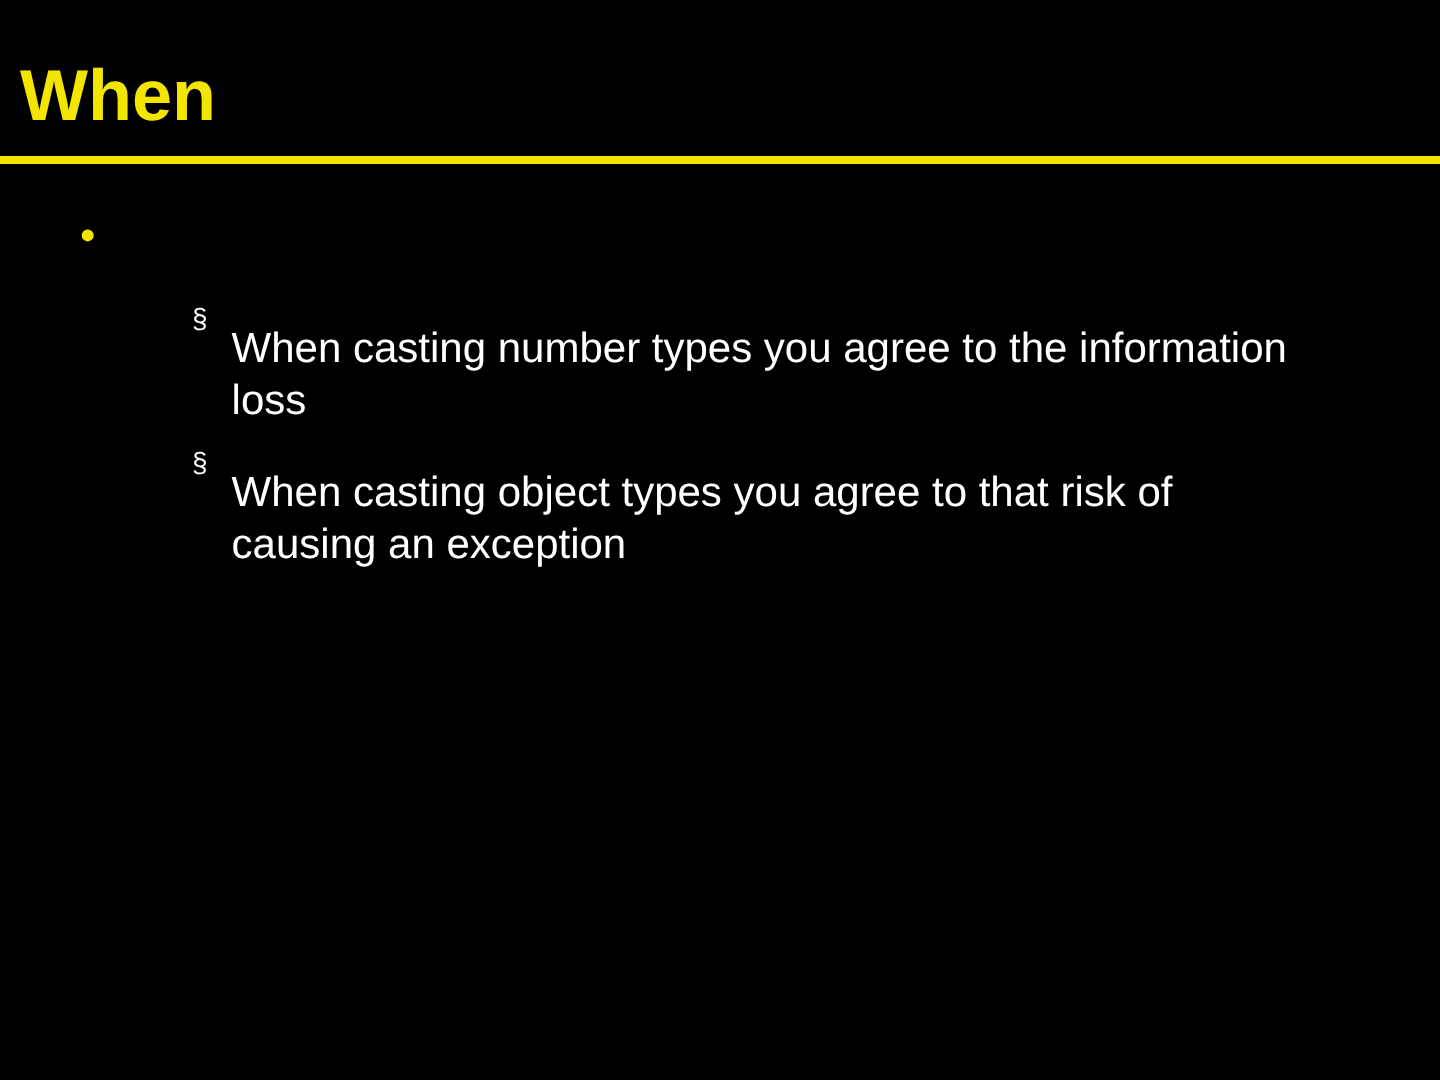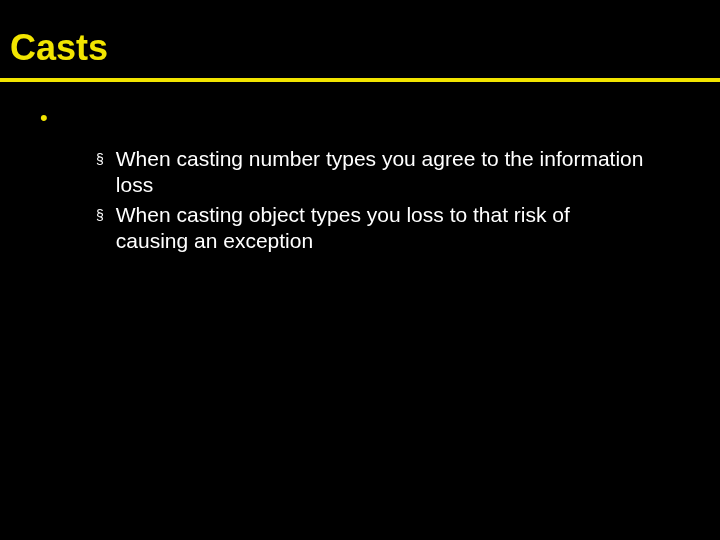--- a/index.html
+++ b/index.html
@@ -69,43 +69,44 @@
     font-size: 14px;
     line-height: 26px;
     margin-right: 12px;
     flex: 0 0 auto;
   }
   .l2 .text {
     color: #ffffff;
     font-size: 21px;
     line-height: 26px;
     max-width: 530px;
+    margin-top: 16px;
   }
 </style>
 </head>
 <body>
 
 <div class="slide">
 
   <div class="title-box">
-    <h1 class="title">Casts</h1>
+    <h1 class="title">When</h1>
   </div>
   <hr class="rule">
 
   <div class="body">
 
     <div class="l1">
       <span class="bullet">•</span>
     </div>
 
     <div class="l2-wrap">
       <div class="l2">
         <span class="bullet">§</span>
         <span class="text">When casting number types you agree to the information loss</span>
       </div>
       <div class="l2">
         <span class="bullet">§</span>
-        <span class="text">When casting object types you loss to that risk of causing an exception</span>
+        <span class="text">When casting object types you agree to that risk of causing an exception</span>
       </div>
     </div>
 
   </div>
 </div>
 
 </body></html>

